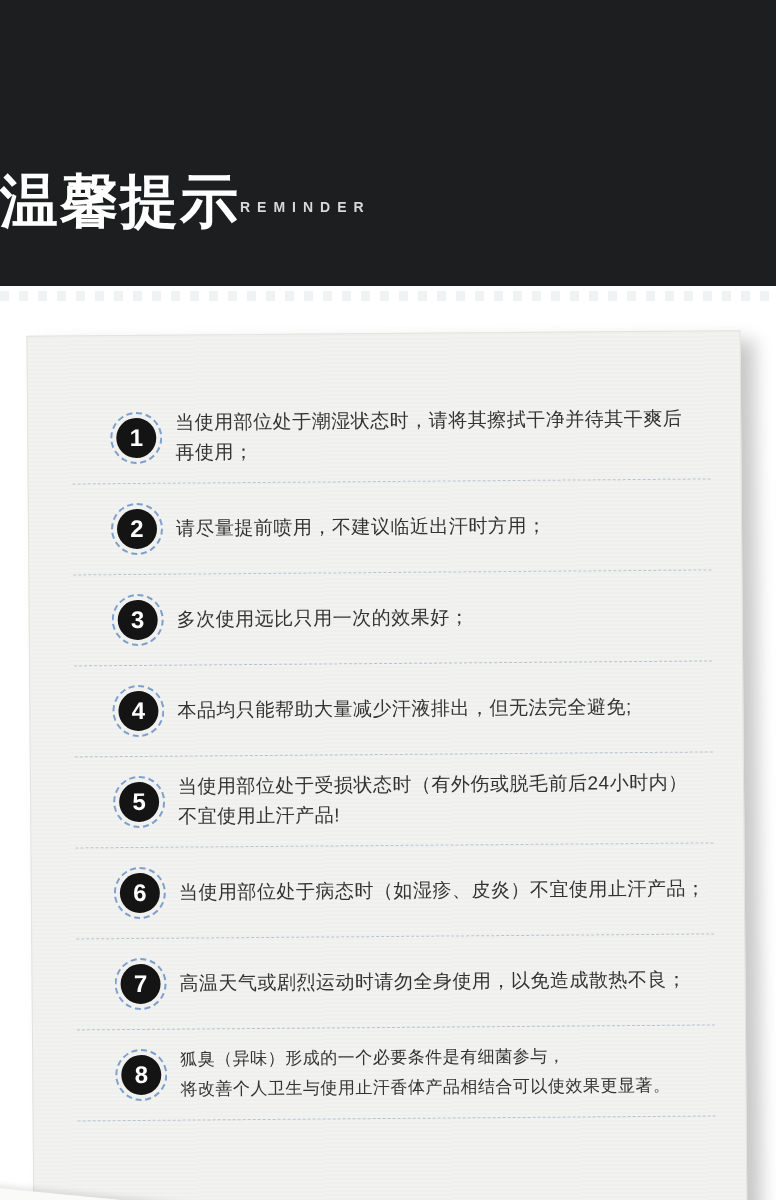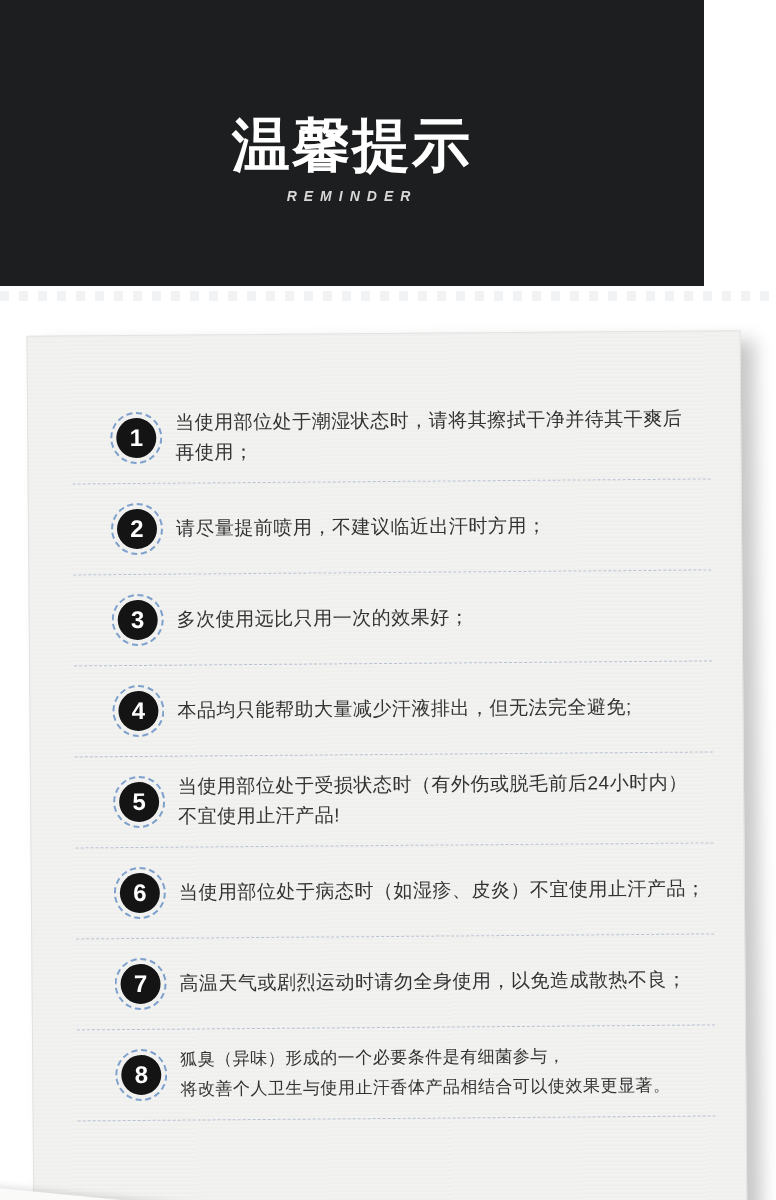--- a/index.html
+++ b/index.html
@@ -10,41 +10,40 @@
     width: 776px;
     height: 1200px;
     position: relative;
     overflow: hidden;
     background: #ffffff;
     font-family: "Liberation Sans", sans-serif;
   }
 
   
   .banner {
-    width: 704px;
+    width: 776px;
     height: 286px;
     background: #1d1e1f;
     box-sizing: border-box;
     display: flex;
-    flex-direction: column;
+    flex-direction: row;
     align-items: center;
     padding-top: 115px;
   }
   .banner-title {
     margin: 0;
     font-size: 58px;
     line-height: 60px;
     font-weight: 600;
     letter-spacing: 2px;
     color: #ffffff;
   }
   .banner-subtitle {
     margin-top: 13px;
     font-size: 14px;
-    font-style: italic;
     font-weight: 600;
     letter-spacing: 7px;
     color: #d8d8d8;
   }
 
   
   .tick-row {
     position: absolute;
     left: 0;
     top: 291px;

